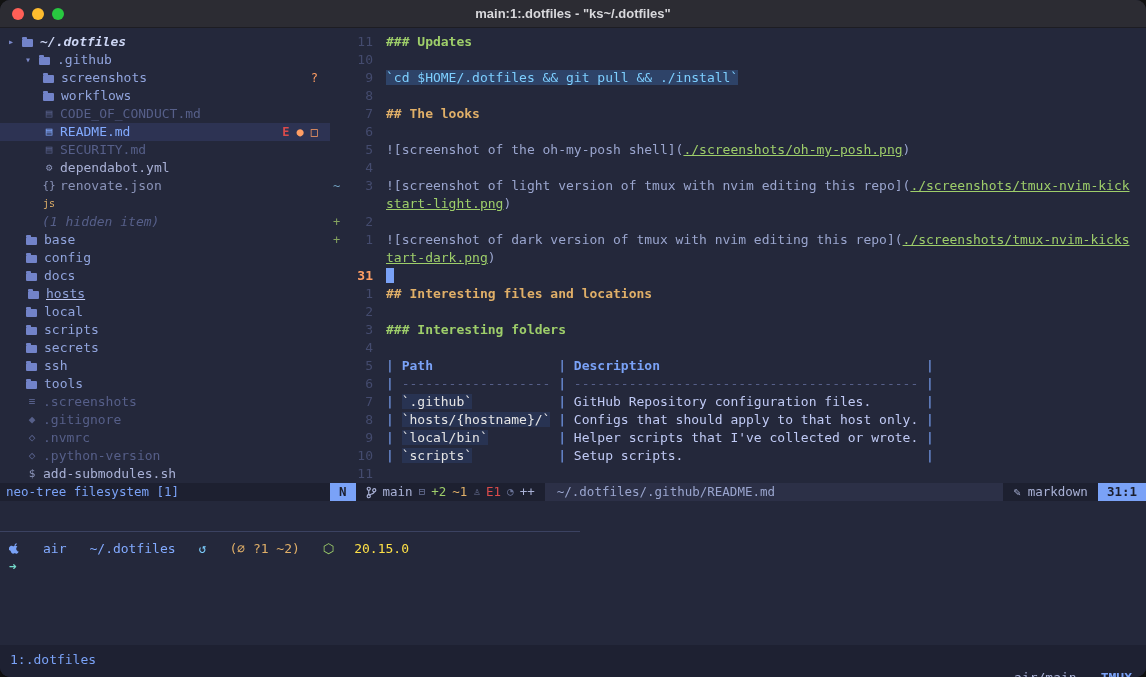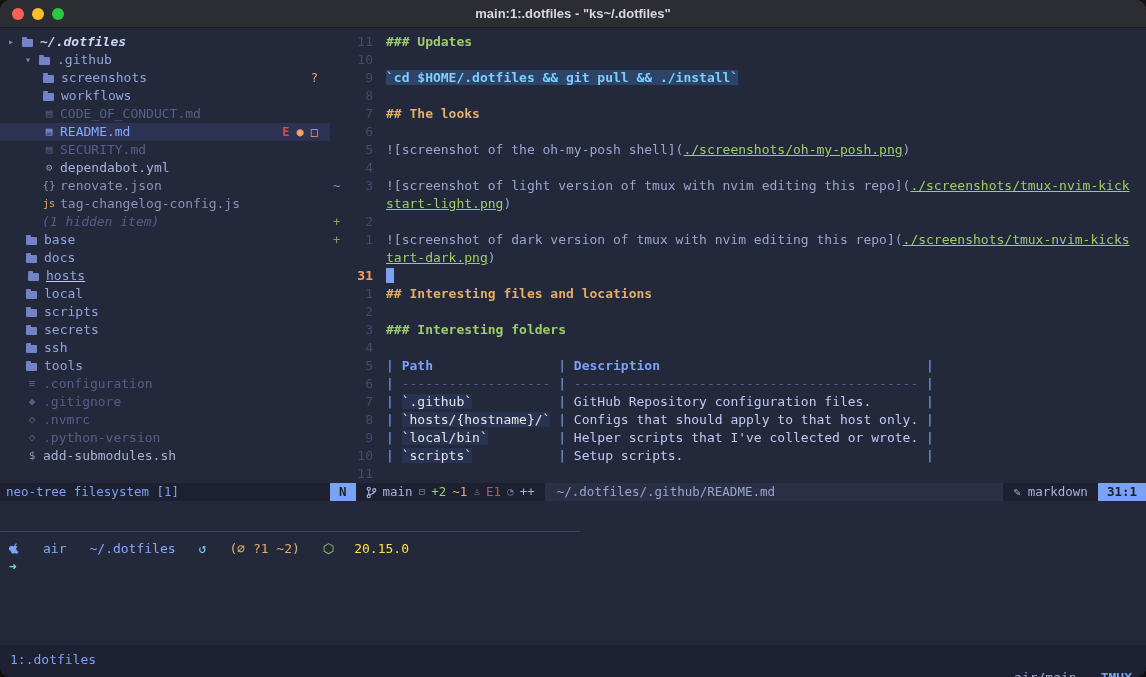--- a/index.html
+++ b/index.html
@@ -44,21 +44,21 @@
   .buffer-wrap { flex:1; overflow:hidden; }
   .erow { height:18px; display:flex; white-space:pre; }
   .sign { width:13px; flex:none; text-align:center; font-size:12px; color:#565f89; }
   .gs-add { color:#85a35f; }
   .gs-change { color:#6f9ebd; }
   .lnum { width:30px; flex:none; text-align:right; color:#444b6e; margin-right:13px; }
   .lnum.cur { color:#ff9e64; font-weight:bold; }
   .ltext { flex:1; white-space:pre; }
   .seg-h2 { color:#e0af68; font-weight:bold; }
   .seg-h3 { color:#9ece6a; font-weight:bold; }
-  .seg-codesel { color:#7dcfff; background:#2e4368;font-weight:bold; }
+  .seg-codesel { color:#7dcfff; background:#2e4368; }
   .seg-mdlabel { color:#9aa5ce; }
   .seg-mdpunct { color:#9aa5ce; }
   .seg-mdurl { color:#9ece6a; text-decoration:underline; }
   .seg-tpipe { color:#7aa2f7; }
   .seg-th { color:#7aa2f7; font-weight:bold; }
   .seg-tdash { color:#565f89; }
   .seg-code { color:#e5e5e5; background:#283352; }
   .seg-plain { color:#c0caf5; }
   .seg-cursor { background:#7aa2f7; color:transparent; }
 
@@ -119,31 +119,32 @@
         <div id="tree">
             <div class="trow root" style="padding-left: 8px;"><span class="exp">▸</span><span class="icon-folder"></span><span class="label">~/.dotfiles</span></div>
             <div class="trow dir" style="padding-left: 25px;"><span class="exp">▾</span><span class="icon-folder"></span><span class="label">.github</span></div>
             <div class="trow dir" style="padding-left: 42px;"><span class="icon-folder"></span><span class="label">screenshots</span><span class="badges"><span class="b-orange">?</span></span></div>
             <div class="trow dir" style="padding-left: 42px;"><span class="icon-folder"></span><span class="label">workflows</span></div>
             <div class="trow dim" style="padding-left: 42px;"><span class="icon-g">▤</span><span class="label">CODE_OF_CONDUCT.md</span></div>
             <div class="trow selected" style="padding-left: 42px;"><span class="icon-g">▤</span><span class="label">README.md</span><span class="badges"><span class="b-red">E</span><span class="b-orange">●</span><span class="b-orange">□</span></span></div>
             <div class="trow dim" style="padding-left: 42px;"><span class="icon-g">▤</span><span class="label">SECURITY.md</span></div>
             <div class="trow file" style="padding-left: 42px;"><span class="icon-g">⚙</span><span class="label">dependabot.yml</span></div>
             <div class="trow mid" style="padding-left: 42px;"><span class="icon-g">{}</span><span class="label">renovate.json</span></div>
-            <div class="trow mid" style="padding-left: 42px;"><span class="icon-g icon-js">js</span><span class="label">tag-changelog-config.js</span></div>
+            <div class="trow mid" style="padding-left: 42px;"><span class="icon-g icon-js">js</span></div>
             <div class="trow hidden-note" style="padding-left: 42px;"><span class="label">(1 hidden item)</span></div>
             <div class="trow dir" style="padding-left: 25px;"><span class="icon-folder"></span><span class="label">base</span></div>
+            <div class="trow dir" style="padding-left: 25px;"><span class="icon-folder"></span><span class="label">config</span></div>
             <div class="trow dir" style="padding-left: 25px;"><span class="icon-folder"></span><span class="label">docs</span></div>
             <div class="trow dir" style="padding-left: 27px; text-decoration: underline;"><span class="icon-folder"></span><span class="label">hosts</span></div>
             <div class="trow dir" style="padding-left: 25px;"><span class="icon-folder"></span><span class="label">local</span></div>
             <div class="trow dir" style="padding-left: 25px;"><span class="icon-folder"></span><span class="label">scripts</span></div>
             <div class="trow dir" style="padding-left: 25px;"><span class="icon-folder"></span><span class="label">secrets</span></div>
             <div class="trow dir" style="padding-left: 25px;"><span class="icon-folder"></span><span class="label">ssh</span></div>
             <div class="trow dir" style="padding-left: 25px;"><span class="icon-folder"></span><span class="label">tools</span></div>
-            <div class="trow dim" style="padding-left: 25px;"><span class="icon-g">≡</span><span class="label">.configuration</span></div>
+            <div class="trow dim" style="padding-left: 25px;"><span class="icon-g">≡</span><span class="label">.screenshots</span></div>
             <div class="trow dim" style="padding-left: 25px;"><span class="icon-g">◆</span><span class="label">.gitignore</span></div>
             <div class="trow dim" style="padding-left: 25px;"><span class="icon-g">◇</span><span class="label">.nvmrc</span></div>
             <div class="trow dim" style="padding-left: 25px;"><span class="icon-g">◇</span><span class="label">.python-version</span></div>
             <div class="trow file" style="padding-left: 25px;"><span class="icon-g">$</span><span class="label">add-submodules.sh</span></div>
           </div>
       </div>
       <div class="buffer-wrap">
         <div id="buffer">
             <div class="erow"><span class="sign "> </span><span class="lnum">11</span><span class="ltext"><span class="seg-h3">### Updates</span></span></div>
             <div class="erow"><span class="sign "> </span><span class="lnum">10</span><span class="ltext"></span></div>

